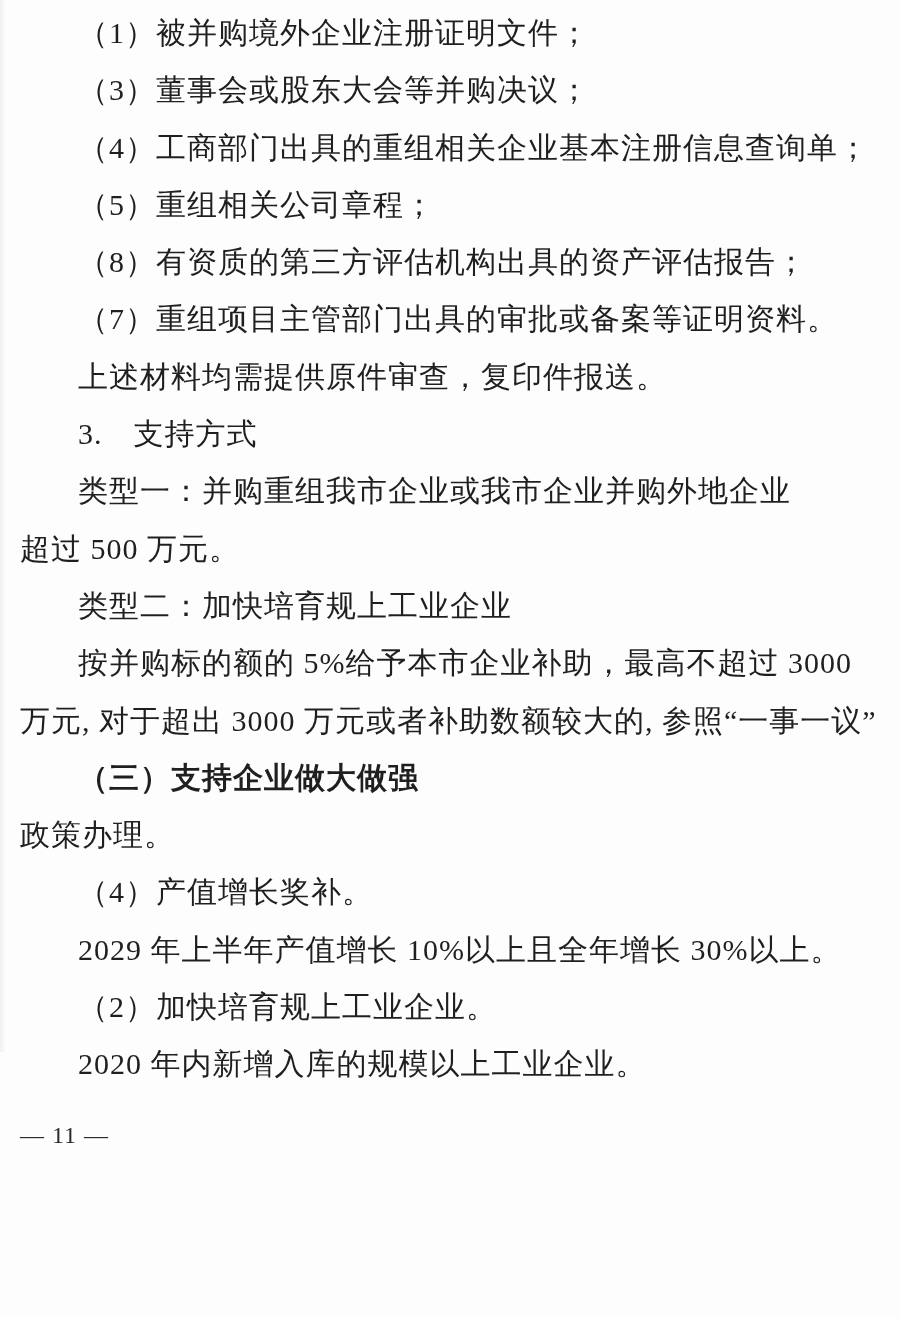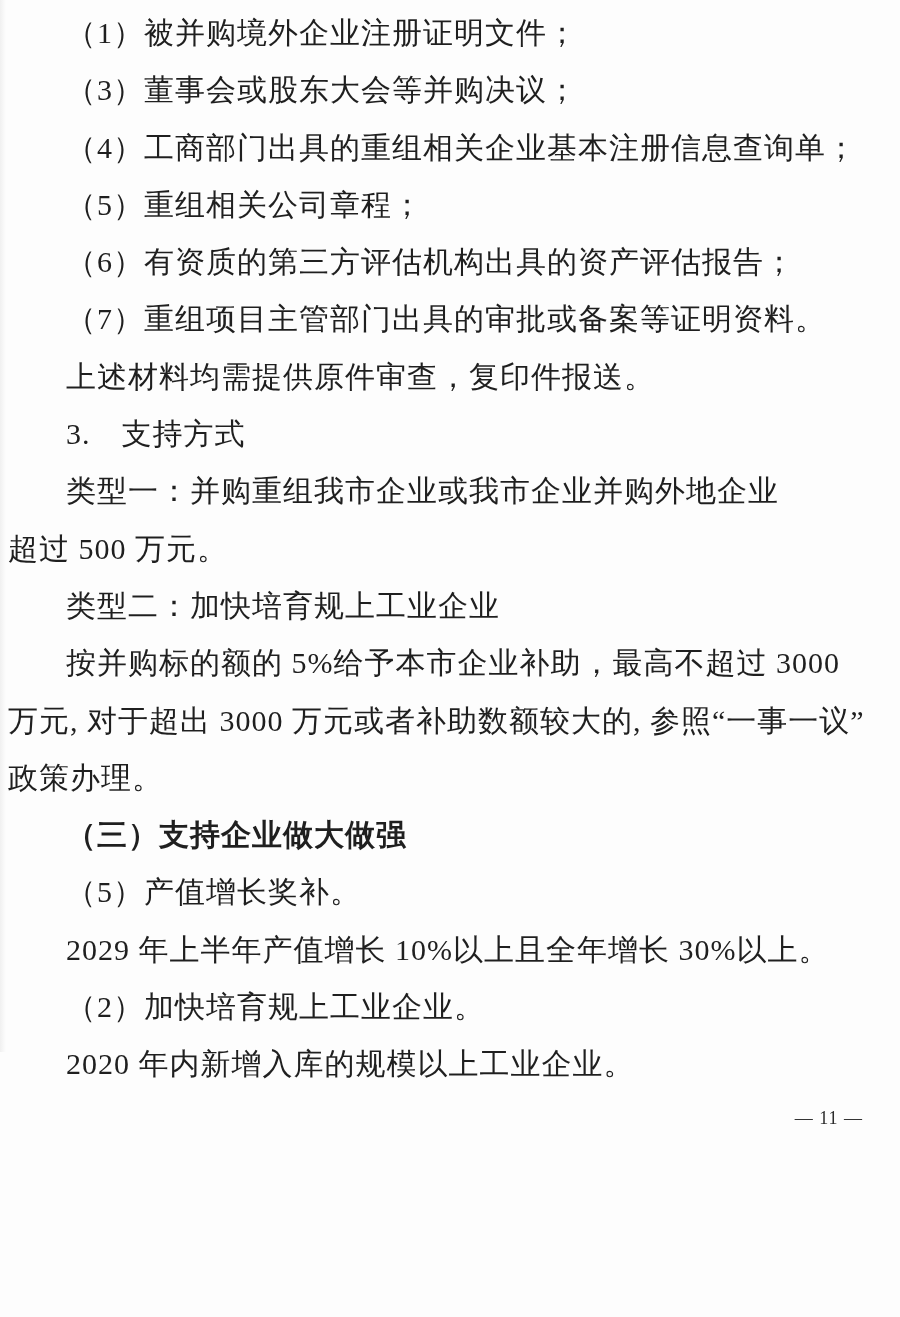--- a/index.html
+++ b/index.html
@@ -12,21 +12,21 @@
     background: #fdfdfd;
     overflow: hidden;
     font-family: "Liberation Serif", "DejaVu Serif", serif;
     color: #1f1f1f;
   }
   .page {
     position: relative;
     width: 900px;
     height: 1052px;
     box-sizing: border-box;
-    padding: 4px 7px 0 8px;
+    padding: 4px 7px 0 20px;
     background: #fdfdfd;
   }
   
   .page::before {
     content: "";
     position: absolute;
     left: 0; top: 0; bottom: 0;
     width: 6px;
     background: linear-gradient(to right, rgba(0,0,0,0.05), rgba(0,0,0,0));
     pointer-events: none;
@@ -42,49 +42,49 @@
     white-space: nowrap;
     overflow: visible;
   }
   .line.indent {
     padding-left: 58px; 
   }
   .line.bold {
     font-weight: bold;
   }
   .page-number {
-    margin-top: 3px;
+    margin-top: 20px;
     height: 44px;
     line-height: 44px;
-    font-size: 18px;
-    text-align: right;
+    font-size: 24px;
+    text-align: left;
     padding-right: 30px;
     letter-spacing: 1px;
     color: #2b2b2b;
   }
 </style>
 </head>
 <body>
 
 <div class="page">
   <div class="body-text" id="body-text">
       <div class="line indent">（1）被并购境外企业注册证明文件；</div>
       <div class="line indent">（3）董事会或股东大会等并购决议；</div>
       <div class="line indent">（4）工商部门出具的重组相关企业基本注册信息查询单；</div>
       <div class="line indent">（5）重组相关公司章程；</div>
-      <div class="line indent">（6）有资质的第三方评估机构出具的资产评估报告；</div>
+      <div class="line indent">（8）有资质的第三方评估机构出具的资产评估报告；</div>
       <div class="line indent">（7）重组项目主管部门出具的审批或备案等证明资料。</div>
       <div class="line indent">上述材料均需提供原件审查，复印件报送。</div>
       <div class="line indent">3.　支持方式</div>
       <div class="line indent">类型一：并购重组我市企业或我市企业并购外地企业</div>
       <div class="line">超过 500 万元。</div>
       <div class="line indent">类型二：加快培育规上工业企业</div>
       <div class="line indent">按并购标的额的 5%给予本市企业补助，最高不超过 3000</div>
       <div class="line">万元, 对于超出 3000 万元或者补助数额较大的, 参照“一事一议”</div>
+      <div class="line indent bold">（三）支持企业做大做强</div>
       <div class="line">政策办理。</div>
-      <div class="line indent bold">（三）支持企业做大做强</div>
-      <div class="line indent">（5）产值增长奖补。</div>
+      <div class="line indent">（4）产值增长奖补。</div>
       <div class="line indent">2029 年上半年产值增长 10%以上且全年增长 30%以上。</div>
       <div class="line indent">（2）加快培育规上工业企业。</div>
       <div class="line indent">2020 年内新增入库的规模以上工业企业。</div>
     </div>
   <div class="page-number">— 11 —</div>
 </div>
 
 </body></html>

